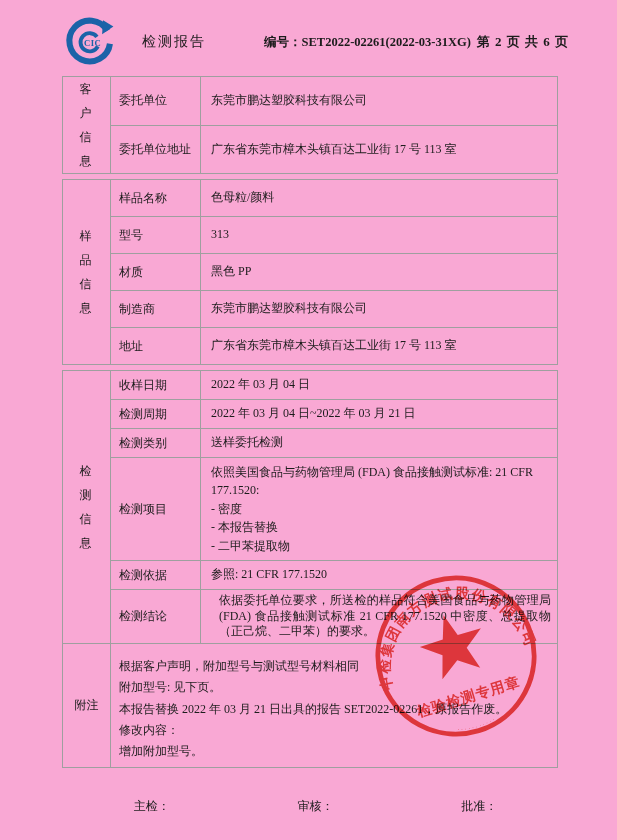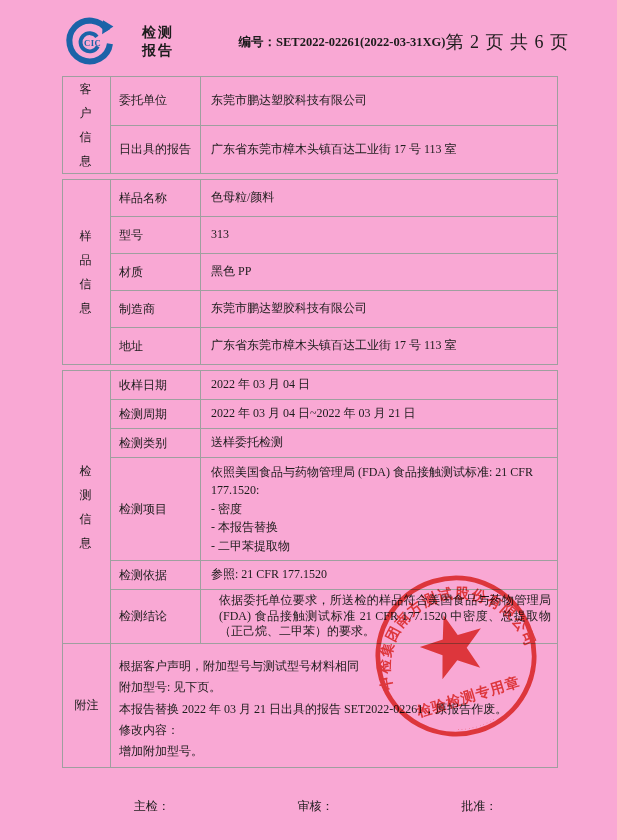--- a/index.html
+++ b/index.html
@@ -11,23 +11,23 @@
     color:#1c1c1c;
     overflow:hidden;
   }
   
   .header{
     display:flex;align-items:center;
     padding:16px 48px 8px 64px;
     height:52px;box-sizing:content-box;
   }
   .logo{flex:0 0 52px;height:52px;}
-  .report-title{font-size:14px;font-weight:bold;margin-left:26px;letter-spacing:2px;}
+  .report-title{font-size:14px;font-weight:normal;margin-left:26px;letter-spacing:2px;}
   .report-no{font-size:12.5px;font-weight:bold;margin-left:58px;white-space:nowrap;}
-  .page-info{font-size:18px;font-weight:normal;margin-left:auto;white-space:nowrap;letter-spacing:1px;}
+  .page-info{font-size:13px;font-weight:bold;margin-left:auto;white-space:nowrap;letter-spacing:1px;}
   
   .tbl{
     border-collapse:collapse;table-layout:fixed;
     margin-left:62px;width:496px;
     font-size:12px;
   }
   .tbl td{border:1px solid #9f9f9f;vertical-align:middle;}
   .gap{margin-top:5px;}
   .fuse{margin-top:-1px;}
   col.c-sec{width:48px;}
@@ -92,21 +92,21 @@
         <col class="c-field">
         <col>
       </colgroup>
     <tbody>
         <tr class="h31">
       <td class="sec-label" rowspan="2"><span class="wrap2">客户信息</span></td>
       <td class="field">委托单位</td>
       <td class="value">东莞市鹏达塑胶科技有限公司</td>
     </tr>
     <tr class="h31">
-      <td class="field">日出具的报告</td>
+      <td class="field">委托单位地址</td>
       <td class="value">广东省东莞市樟木头镇百达工业街 17 号 113 室</td>
     </tr>
   </tbody>
     </table>
 
   <table class="tbl gap">
     <colgroup>
         <col class="c-sec">
         <col class="c-field">
         <col>

